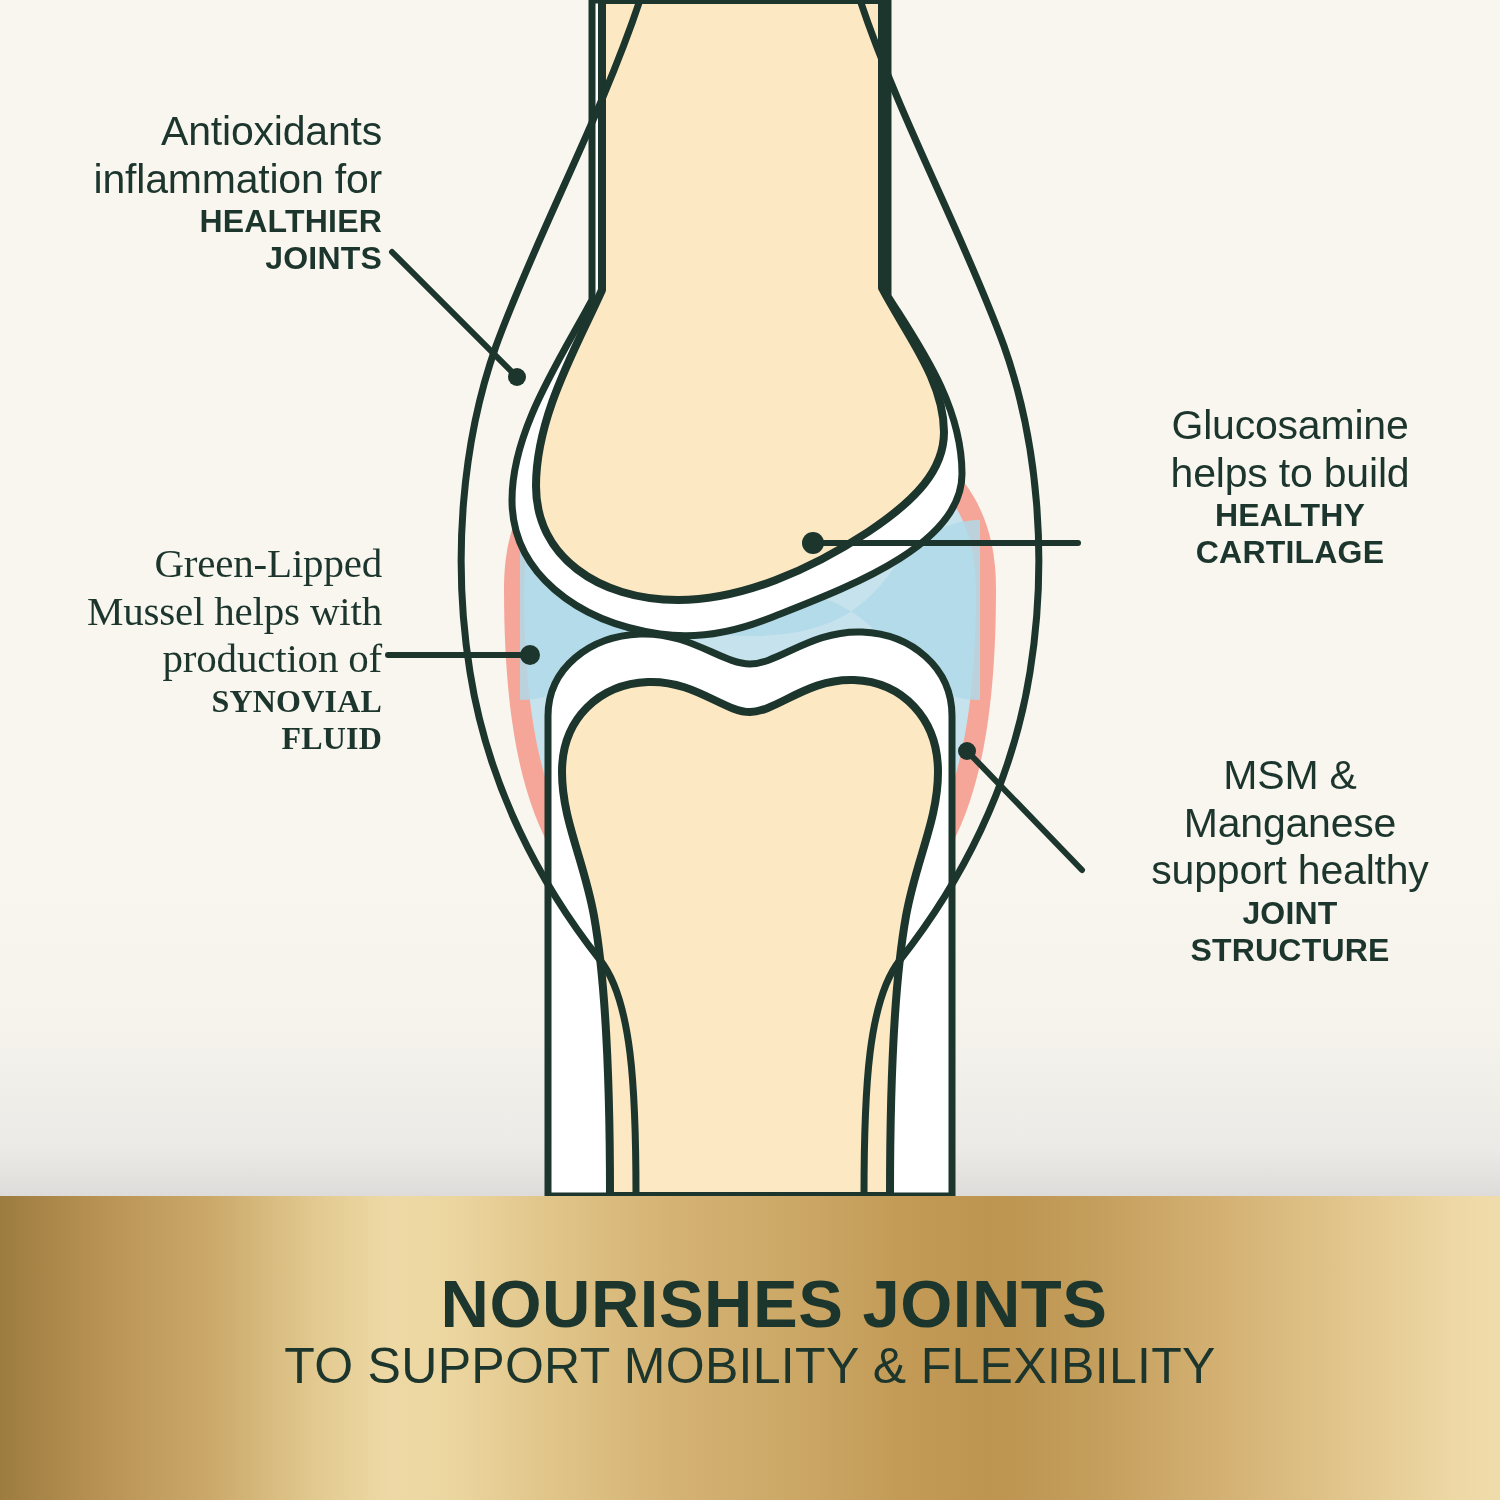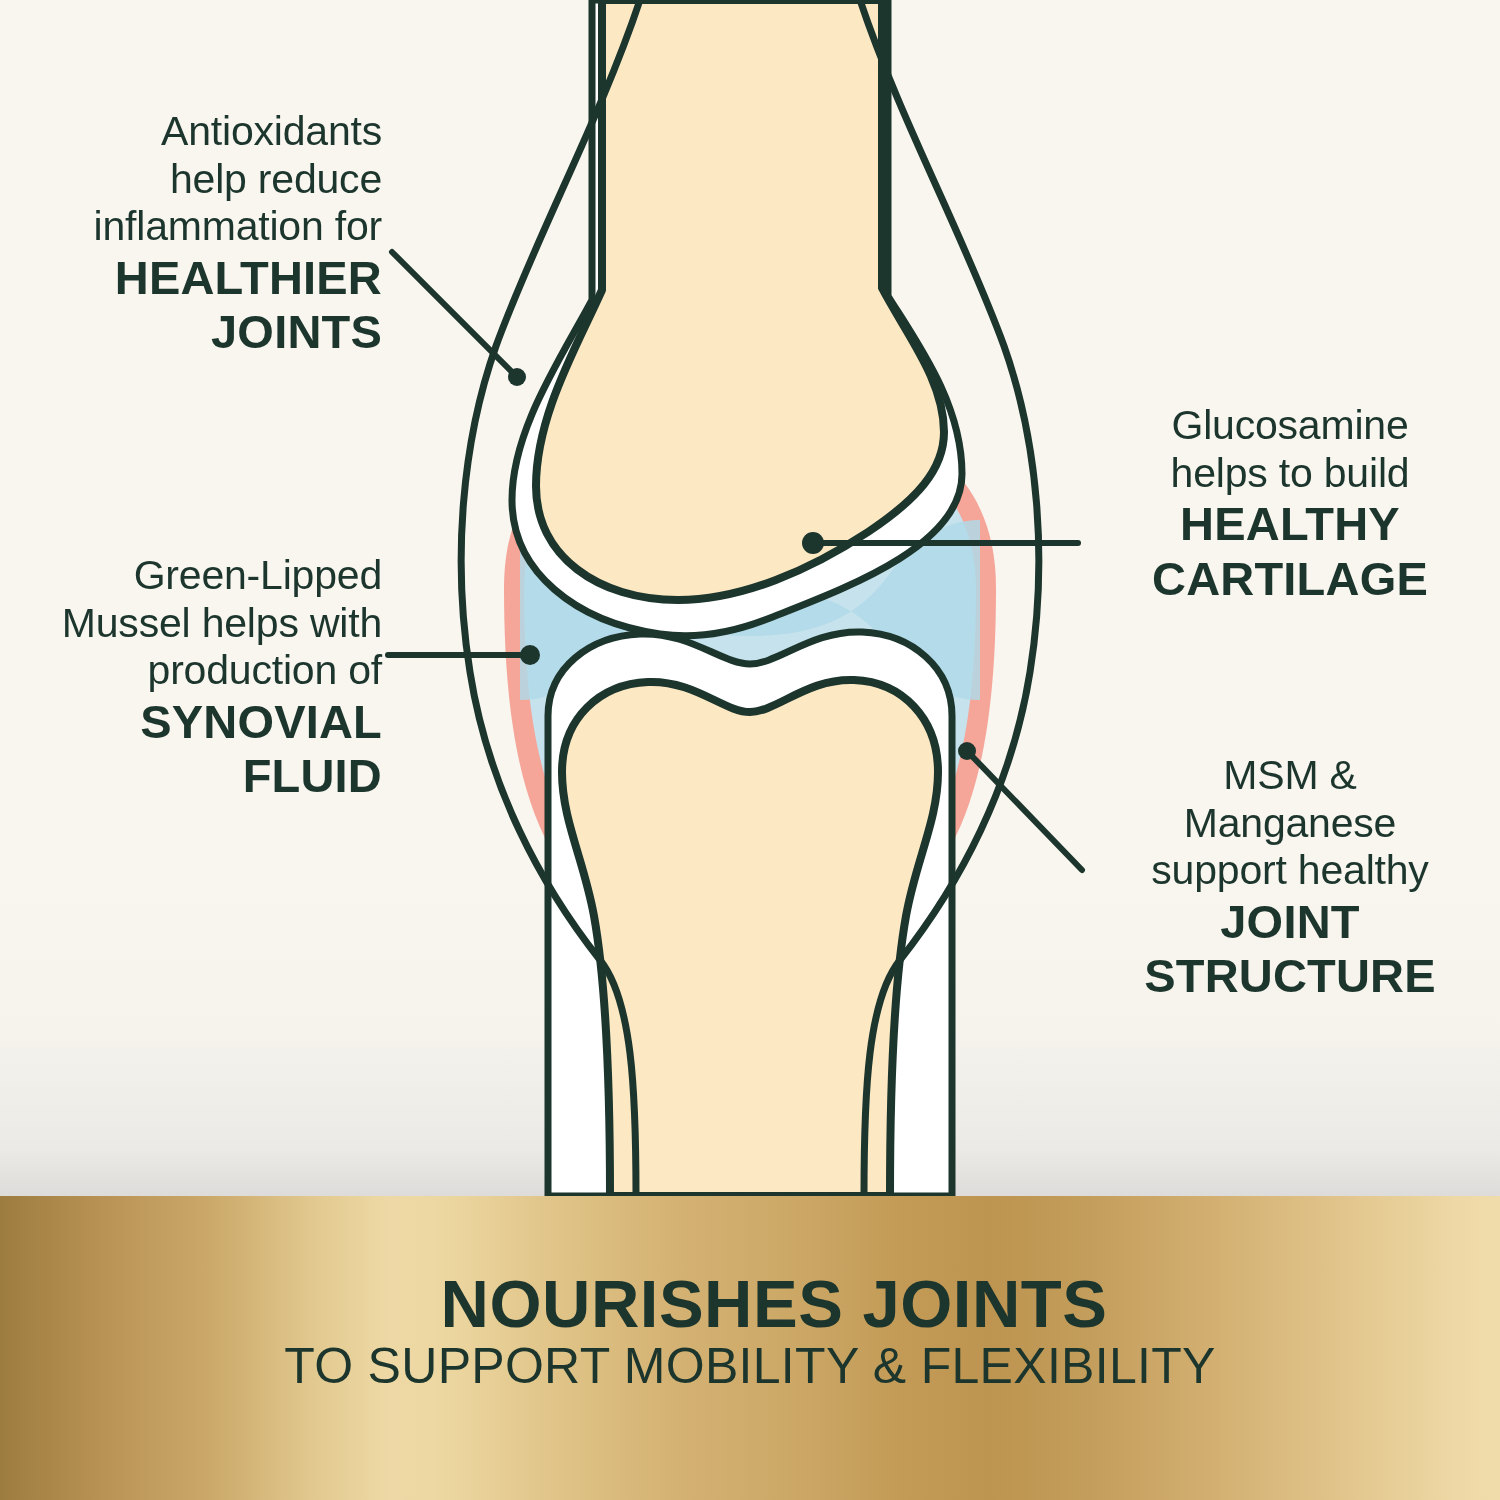--- a/index.html
+++ b/index.html
@@ -45,28 +45,28 @@
     color: #1c352d;
     line-height: 1.16;
   }
   .callout .light {
     font-weight: 400;
     font-size: 41px;
     letter-spacing: -0.2px;
   }
   .callout .bold {
     font-weight: 700;
-    font-size: 47px;
+    font-size: 32px;
     letter-spacing: 0.2px;
   }
   .align-right { text-align: right; }
   .align-left  { text-align: center; }
 
   #callout-antioxidants { left: 30px;  top: 108px; width: 352px; }
-  #callout-greenlipped  { left: 20px;  top: 552px; width: 362px; }
+  #callout-greenlipped  { left: 20px;  top: 540px; width: 362px; font-family: Liberation Serif, serif; }
   #callout-glucosamine  { left: 1090px; top: 402px; width: 400px; }
   #callout-msm          { left: 1090px; top: 752px; width: 400px; }
 
   
   #gold-banner {
     position: absolute;
     left: 0;
     top: 1196px;
     width: 1500px;
     height: 304px;
@@ -245,21 +245,20 @@
 
         <g>
           <line x1="968" y1="752" x2="1082" y2="870"></line>
           <circle cx="967" cy="751" r="9" stroke="none"></circle>
         </g>
       </g>
     </svg>
 
     <div class="callout align-right" id="callout-antioxidants">
       <div class="light">Antioxidants</div>
-      <div class="light">help reduce</div>
       <div class="light">inflammation for</div>
       <div class="bold">HEALTHIER</div>
       <div class="bold">JOINTS</div>
     </div>
 
     <div class="callout align-right" id="callout-greenlipped">
       <div class="light">Green-Lipped</div>
       <div class="light">Mussel helps with</div>
       <div class="light">production of</div>
       <div class="bold">SYNOVIAL</div>

